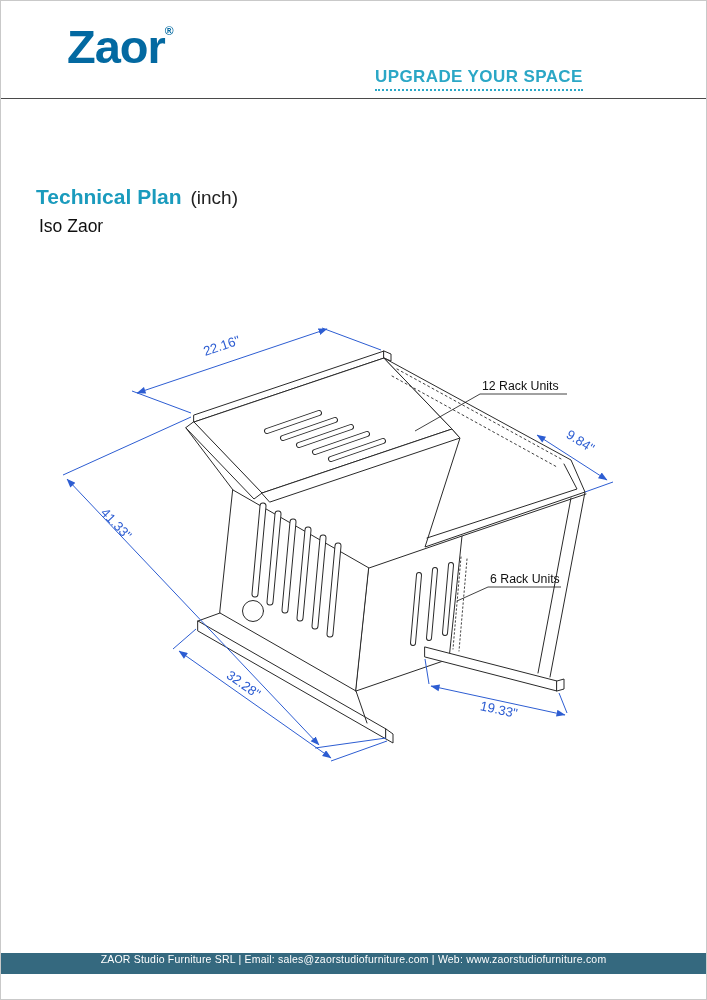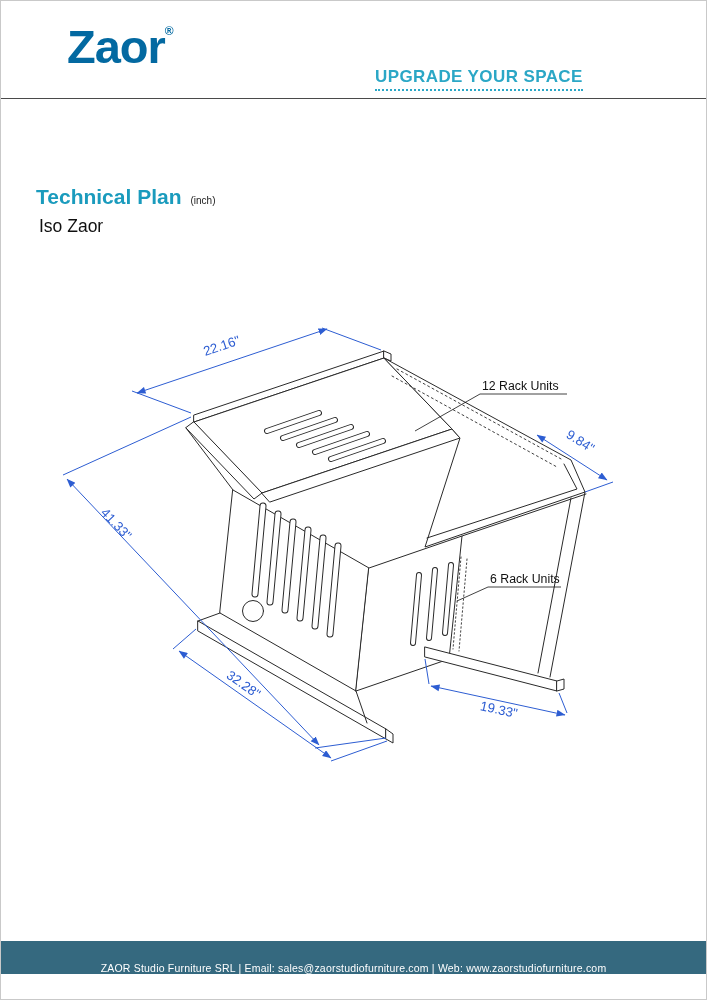--- a/index.html
+++ b/index.html
@@ -17,32 +17,32 @@
   .logo .reg{font-size:12px;font-weight:bold;vertical-align:28px;letter-spacing:0;}
   .tagline{
     position:absolute;left:374px;top:66px;
     color:#2ba7c6;font-size:17px;font-weight:bold;letter-spacing:.4px;
     border-bottom:2px dotted #2ba7c6;padding-bottom:2px;
   }
   
   .title-block{position:absolute;left:35px;top:144px;margin-top:40px;}
   .title-line{display:flex;align-items:baseline;}
   .main-title{font-size:21px;font-weight:bold;color:#1a9bbd;}
-  .unit-note{font-size:10px;color:#222;margin-left:9px;}
+  .unit-note{font-size:19px;color:#222;margin-left:9px;}
   .view-label{font-size:17.5px;color:#101010;margin-top:7px;margin-left:3px;}
   
   svg.drawing{position:absolute;left:0;top:0;width:705px;height:998px;}
   svg text{font-family:"Liberation Sans",sans-serif;}
   .dimtxt{font-size:13.2px;fill:#2d5dd2;}
   .lbltxt{font-size:12.3px;fill:#111;}
   
   .footer-bar{
-    position:absolute;left:0;bottom:25px;width:100%;height:33px;
+    position:absolute;left:0;bottom:25px;width:100%;height:21px;
     background:#35697f;color:#ffffff;font-size:10.5px;letter-spacing:.2px;
-    display:flex;align-items:flex-end;justify-content:center;
+    display:flex;align-items:flex-start;justify-content:center;
   }
 </style>
 </head>
 <body>
 
 <div class="page">
 
   <div class="header">
     <div class="logo"><span>Zaor</span><span class="reg">®</span></div>
     <div class="tagline">UPGRADE YOUR SPACE</div>

